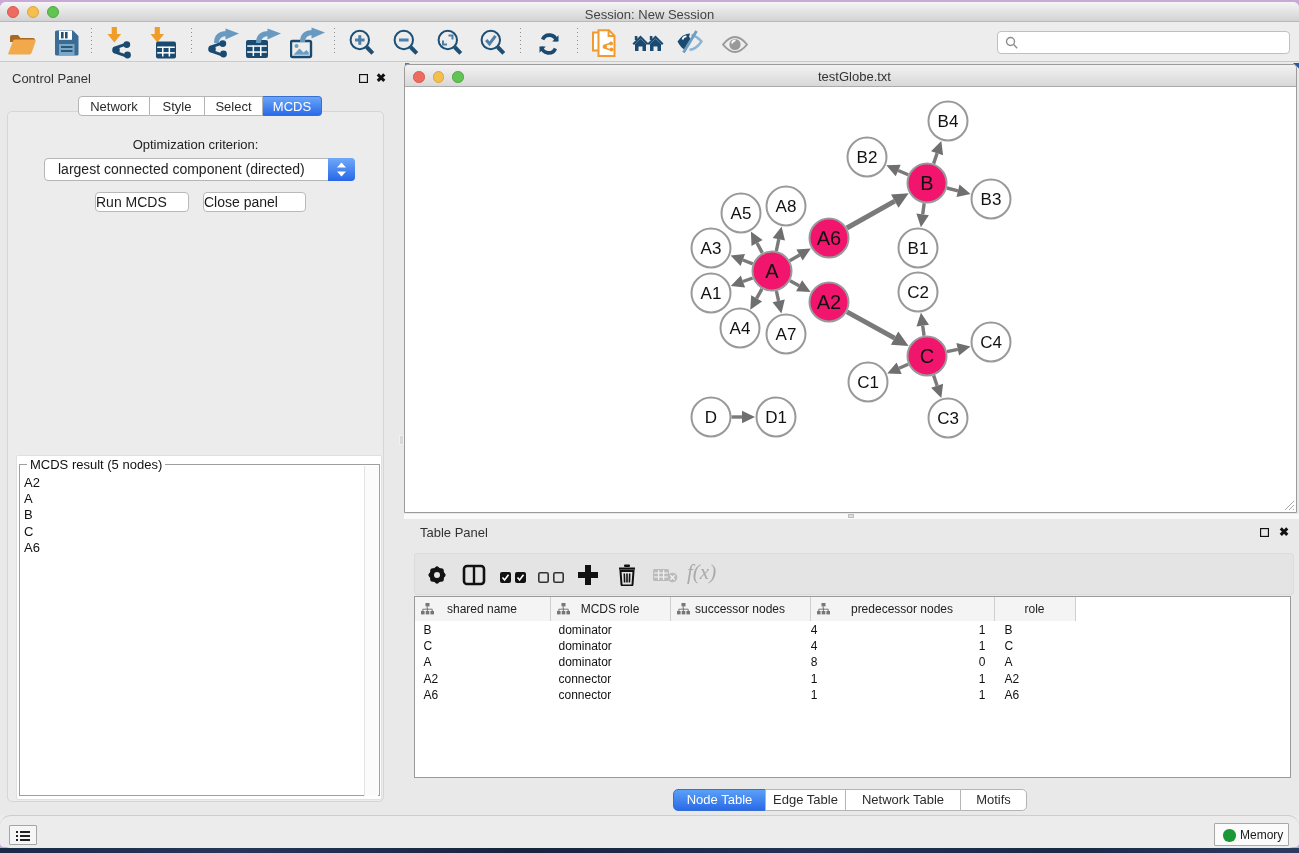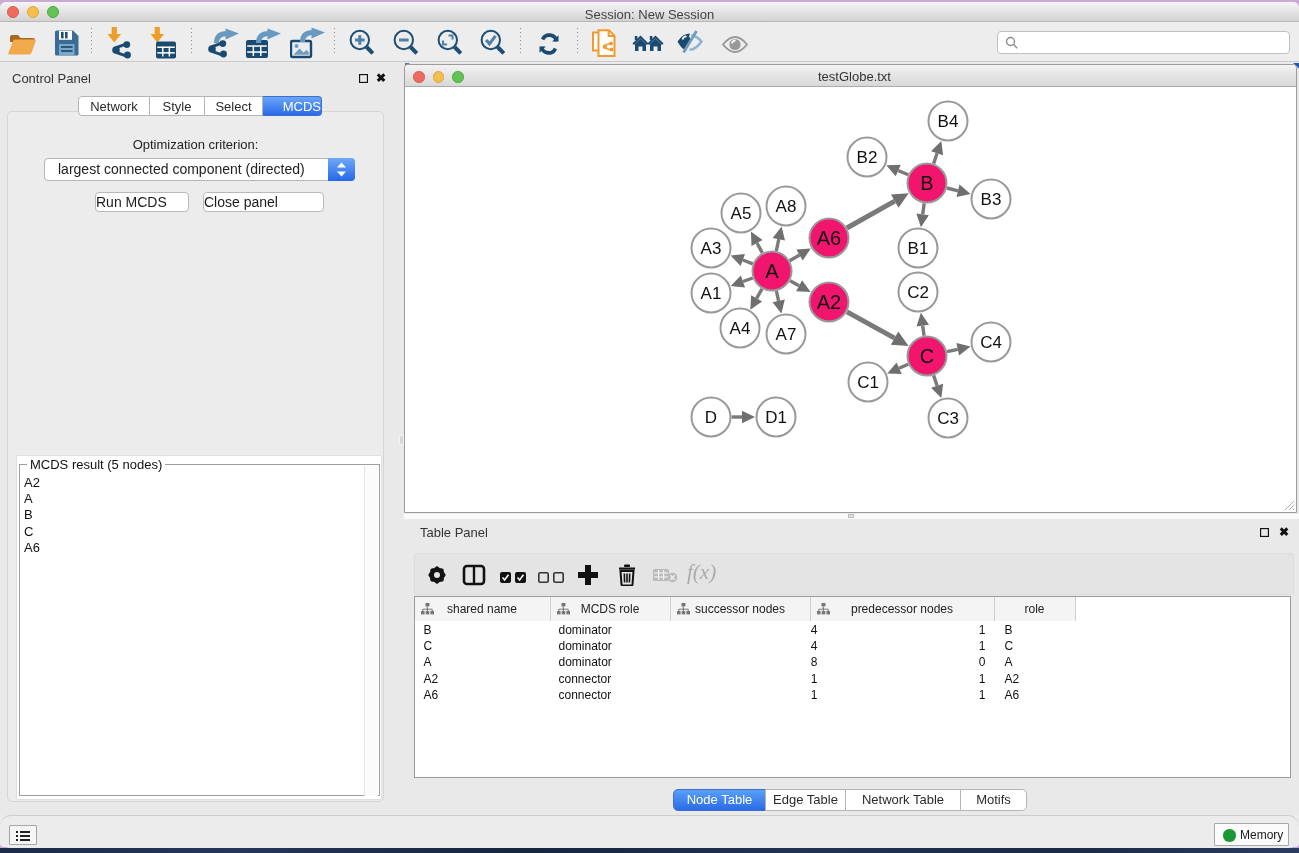--- a/index.html
+++ b/index.html
@@ -21,21 +21,21 @@
   background:#fff; border:1px solid #c0c0c0; border-radius:4px; }
 #searchbox svg { position:absolute; left:7px; top:4px; }
 #mainbg { position:absolute; left:0; top:63px; width:1299px; height:752px; background:#e9e9e9; }
 .ptitle { position:absolute; font-size:13px; color:#333; }
 .wicon { position:absolute; font-size:12px; color:#111; }
 #cptabs { position:absolute; left:78px; top:96px; height:20px; display:flex; z-index:3; }
 .tab { height:20px; line-height:19px; font-size:13px; color:#2b2b2b; text-align:center;
   background:#fff; border:1px solid #b4b4b4; border-left:none; }
 .tab.first { border-left:1px solid #b4b4b4; border-radius:4px 0 0 4px; }
 .tab.sel { background:linear-gradient(#6aa6f8,#2a6ae8); color:#fff; border-color:#3a6fd0;
-  border-radius:0 4px 4px 0;text-align:right; }
+  border-radius:0 4px 4px 0; }
 #cpcontent { position:absolute; left:7px; top:111px; width:377px; height:691px;
   background:#ececec; border:1px solid #d6d6d6; border-radius:5px; z-index:2; }
 #optlabel { position:absolute; left:0; top:25px; width:100%; text-align:center; font-size:13px; color:#222;}
 #dropdown { position:absolute; left:36px; top:46px; width:311px; height:23px; background:#fff;
   border:1px solid #b5b5b5; border-radius:4px; font-size:14px; color:#222; line-height:21px;
   padding-left:13px; }
 #ddbtn { position:absolute; right:-1px; top:-1px; width:27px; height:23px;
   background:linear-gradient(#6fa9f9,#2667e8); border-radius:0 4px 4px 0; }
 .btn { position:absolute; height:20px; background:#fff; border:1px solid #b9b9b9; border-radius:4px;
   font-size:14px; color:#1c1c1c; line-height:18px; }
@@ -265,21 +265,21 @@
 </div>
 <div id="cpcontent">
   <div id="dropdown">largest connected component (directed)
     <div id="ddbtn"><svg width="27" height="23" viewBox="0 0 27 23">
           <path d="M9 9.5 L13.5 4.5 L18 9.5 Z" fill="#fff"></path>
           <path d="M9 13.5 L13.5 18.5 L18 13.5 Z" fill="#fff"></path>
         </svg></div>
   </div>
   <div id="optlabel">Optimization criterion:</div>
   <div class="btn" style="left:87px;top:80px;width:94px;">Run MCDS</div>
-  <div class="btn" style="left:195px;top:80px;width:121px;">Close panel</div>
+  <div class="btn" style="left:195px;top:80px;width:103px;">Close panel</div>
   <div id="mcdsbox">
     <div id="groupbox">
       <div id="grouptitle">MCDS result (5 nodes)</div>
       <div id="mcdslist">A2<br>A<br>B<br>C<br>A6</div>
       <div id="mcdsscroll"></div>
     </div>
   </div>
 </div>
 <div id="netwin">
   <div id="nettitle">

